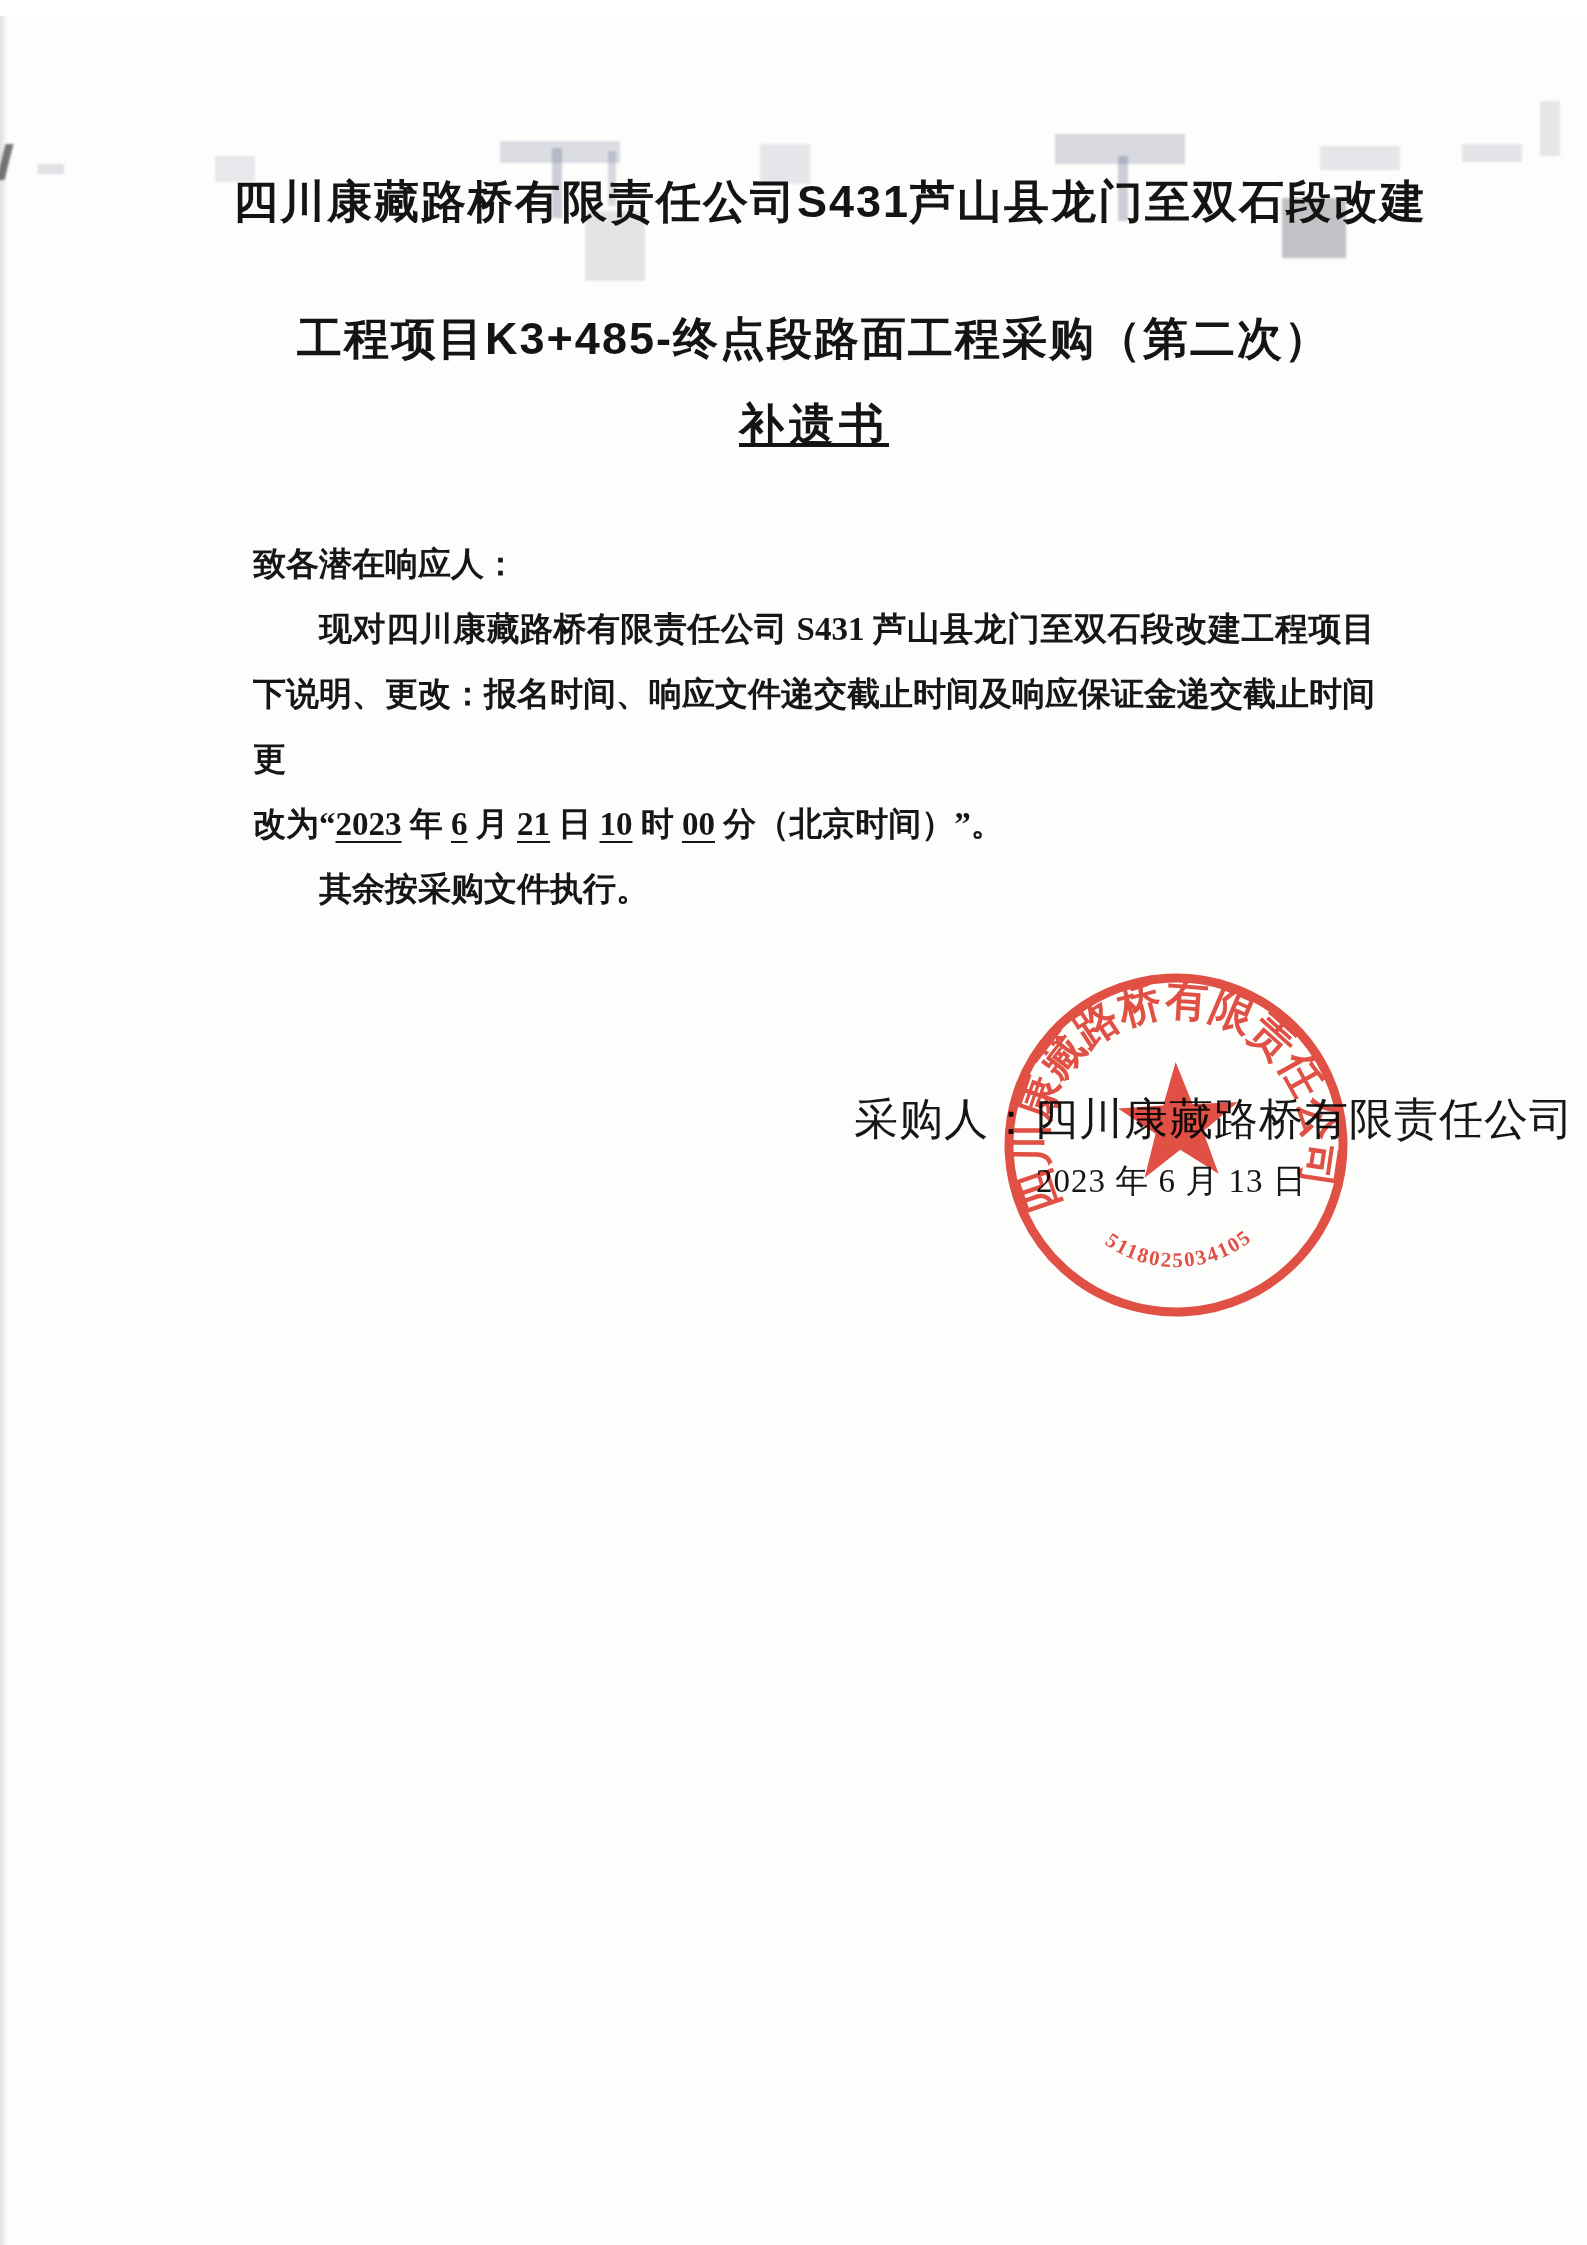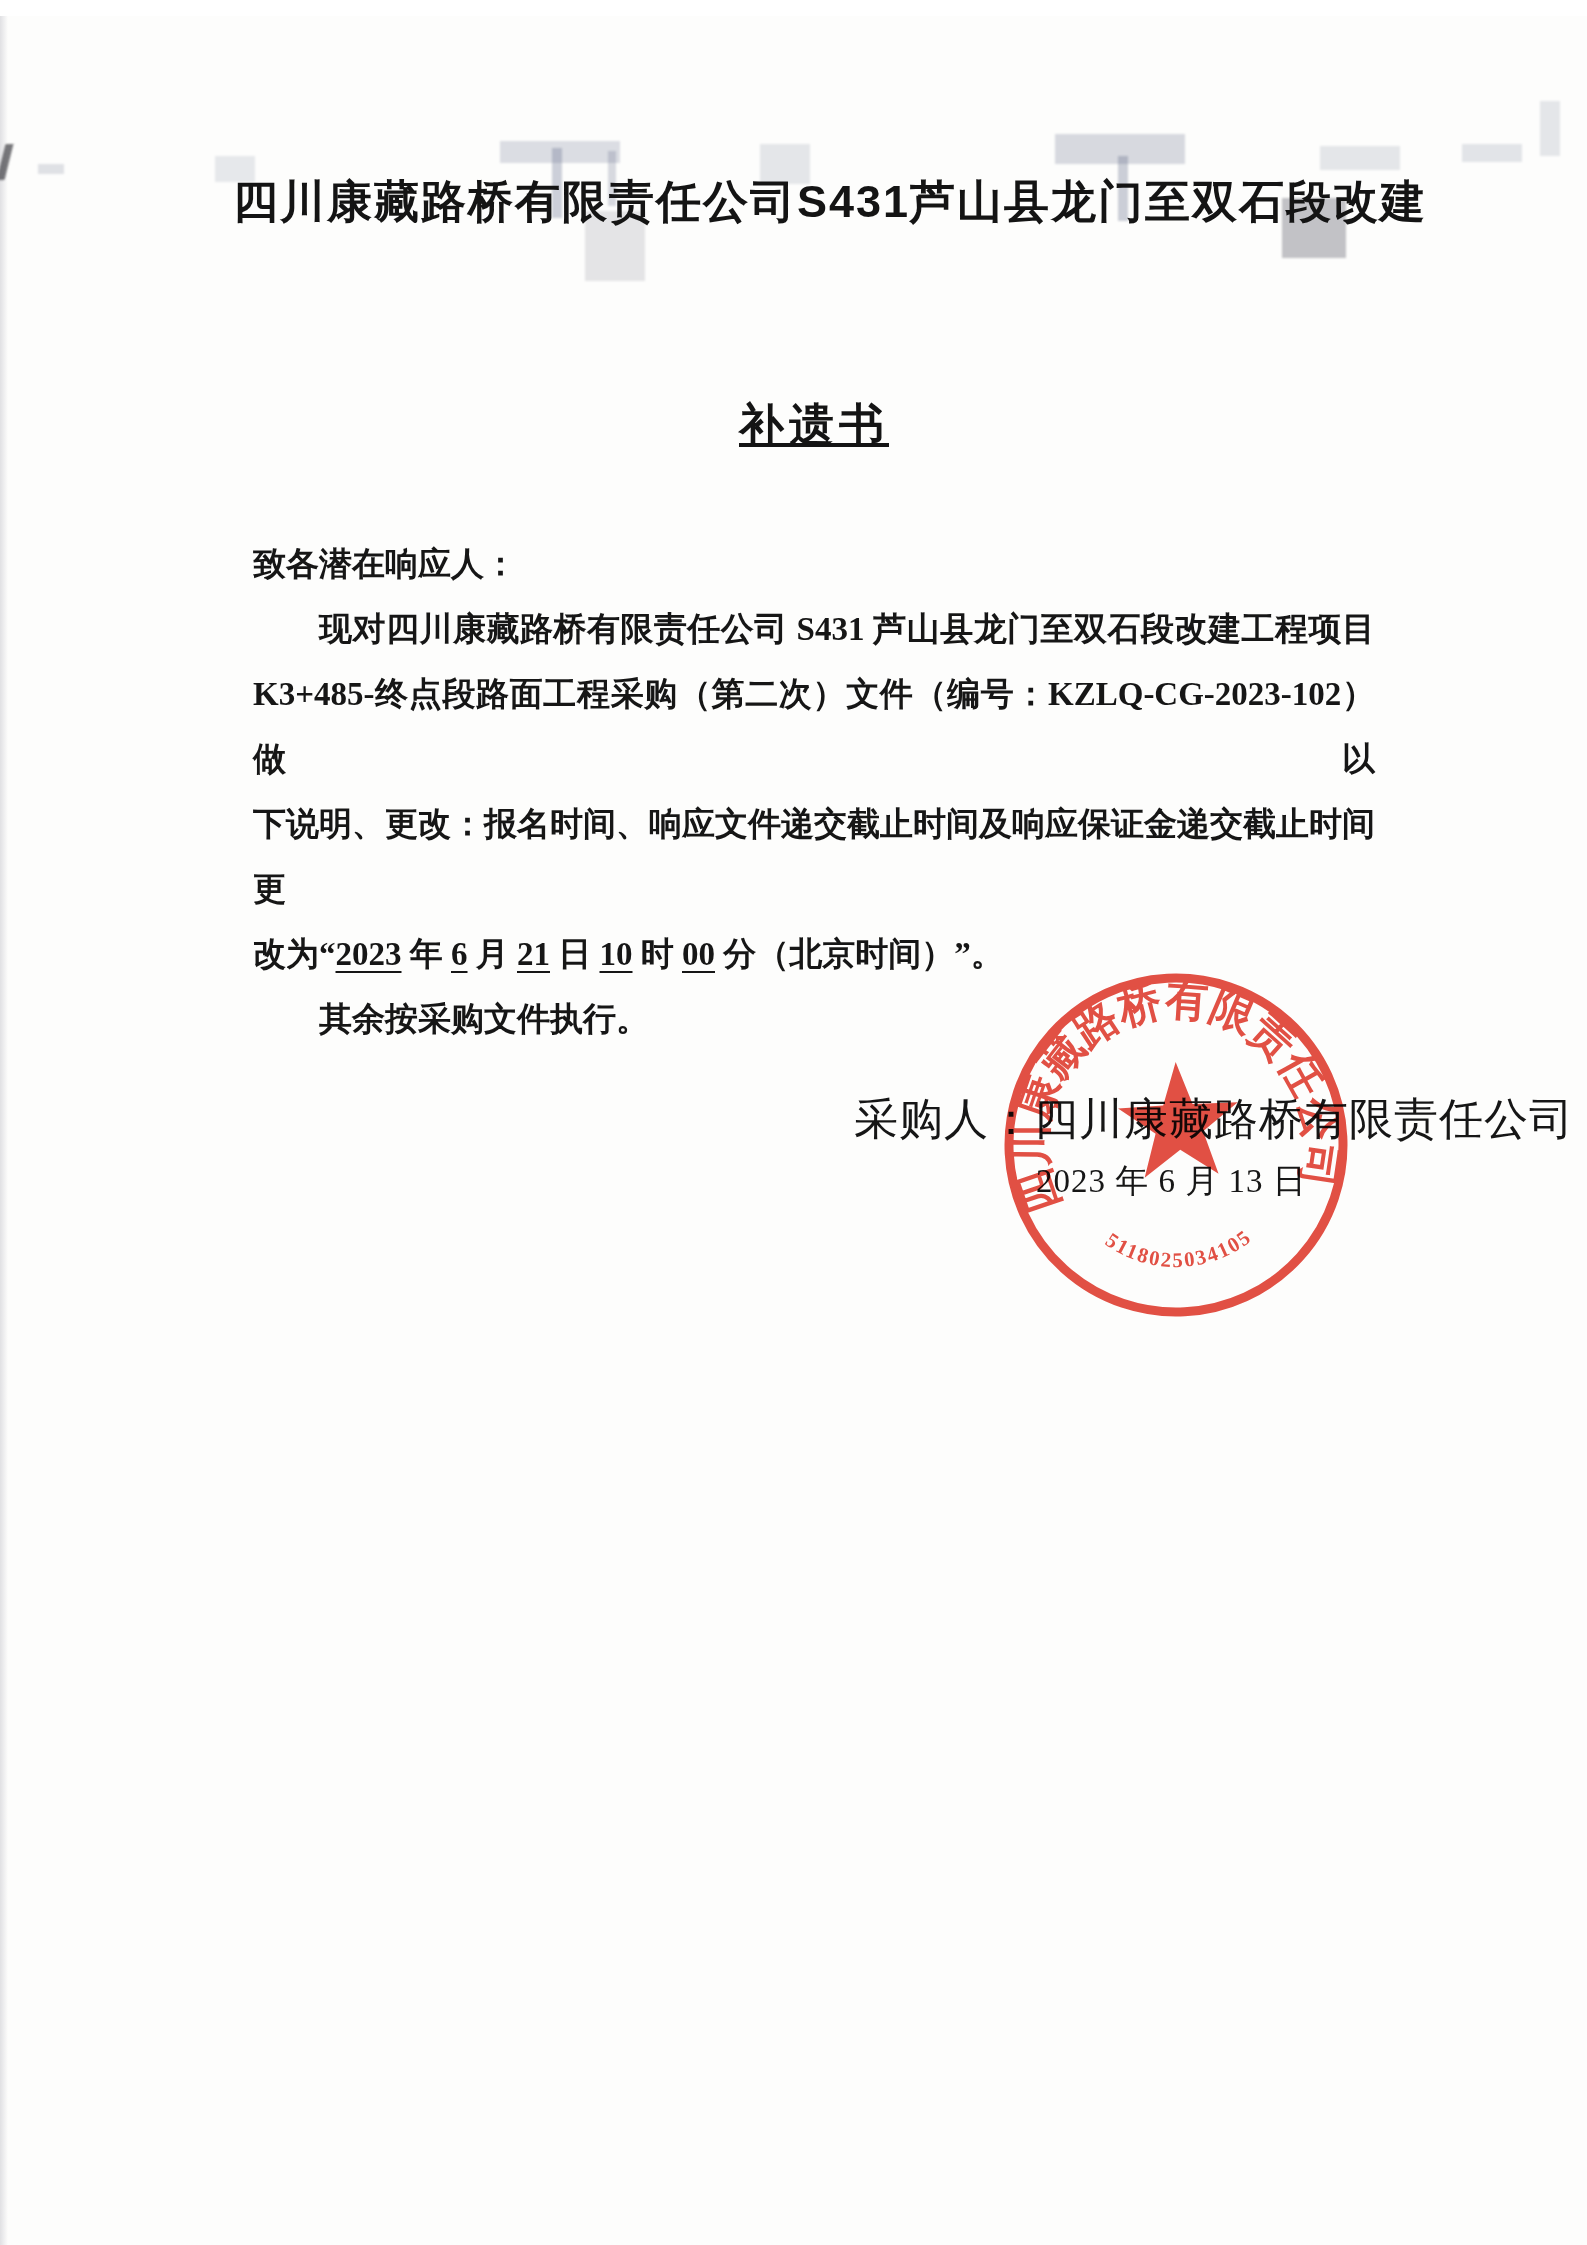--- a/index.html
+++ b/index.html
@@ -75,26 +75,26 @@
   <div class="noise" style="left:585px;top:195px;width:60px;height:70px;background:rgba(100,100,120,.16);"></div>
   <div class="noise" style="left:760px;top:128px;width:50px;height:40px;background:rgba(90,100,130,.15);"></div>
   <div class="noise" style="left:1055px;top:118px;width:130px;height:30px;background:rgba(80,90,125,.22);"></div>
   <div class="noise" style="left:1118px;top:140px;width:10px;height:65px;background:rgba(75,85,120,.28);"></div>
   <div class="noise" style="left:1320px;top:130px;width:80px;height:24px;background:rgba(90,100,130,.15);"></div>
   <div class="noise" style="left:1282px;top:182px;width:64px;height:60px;background:rgba(60,60,72,.3);"></div>
   <div class="noise" style="left:1462px;top:128px;width:60px;height:18px;background:rgba(90,100,130,.16);"></div>
   <div class="noise" style="left:1540px;top:85px;width:20px;height:55px;background:rgba(90,100,130,.15);"></div>
 
   <div class="title-line t1">四川康藏路桥有限责任公司S431芦山县龙门至双石段改建</div>
+  <div class="title-line t2">工程项目K3+485-终点段路面工程采购（第二次）</div>
   <div class="title-line t3">补遗书</div>
 
   <div class="body-block">
     <p>致各潜在响应人：</p>
     <p class="indent jst">现对四川康藏路桥有限责任公司 S431 芦山县龙门至双石段改建工程项目</p>
-    <p class="jst">K3+485-终点段路面工程采购（第二次）文件（编号：KZLQ-CG-2023-102）做以</p>
     <p class="jst">下说明、更改：报名时间、响应文件递交截止时间及响应保证金递交截止时间更</p>
     <p><span>改为“</span><span class="u">2023</span><span> 年 </span><span class="u">6</span><span> 月 </span><span class="u">21</span><span> 日 </span><span class="u">10</span><span> 时 </span><span class="u">00</span><span> 分（北京时间）”。</span></p>
     <p class="indent">其余按采购文件执行。</p>
   </div>
 
   <div class="sig-line"><span>采购人：</span><span>四川康藏路桥有限责任公司</span></div>
   <div class="sig-date">2023 年 6 月 13 日</div>
 
   <svg class="stamp" viewBox="0 0 360 360">
     <defs>

